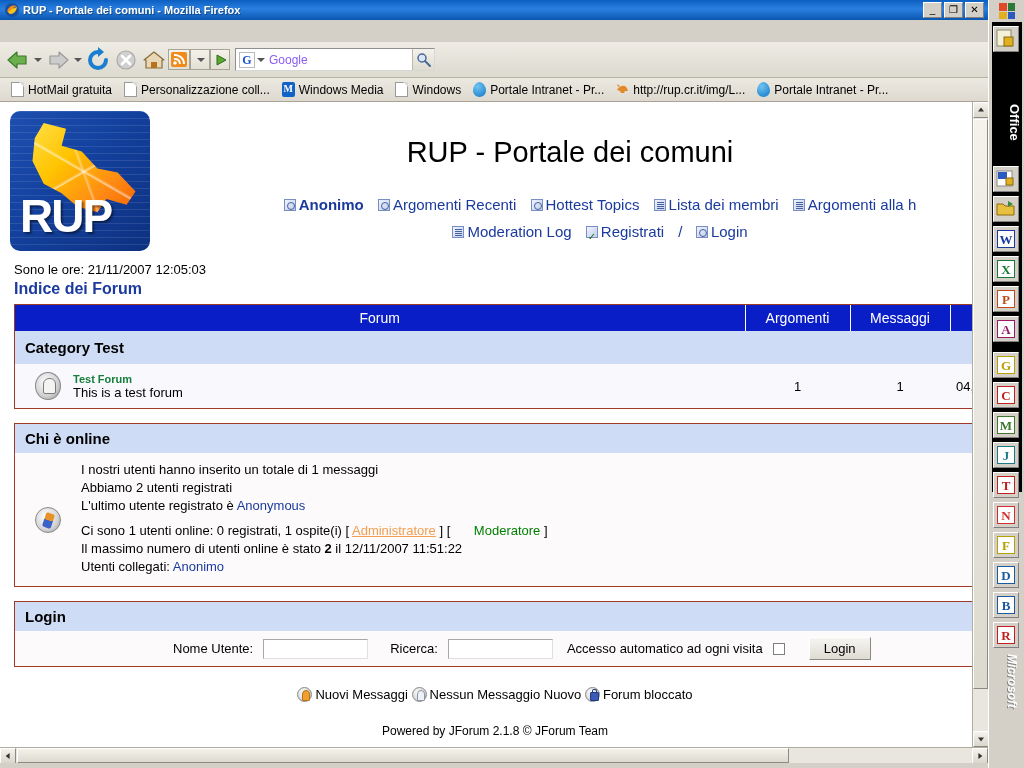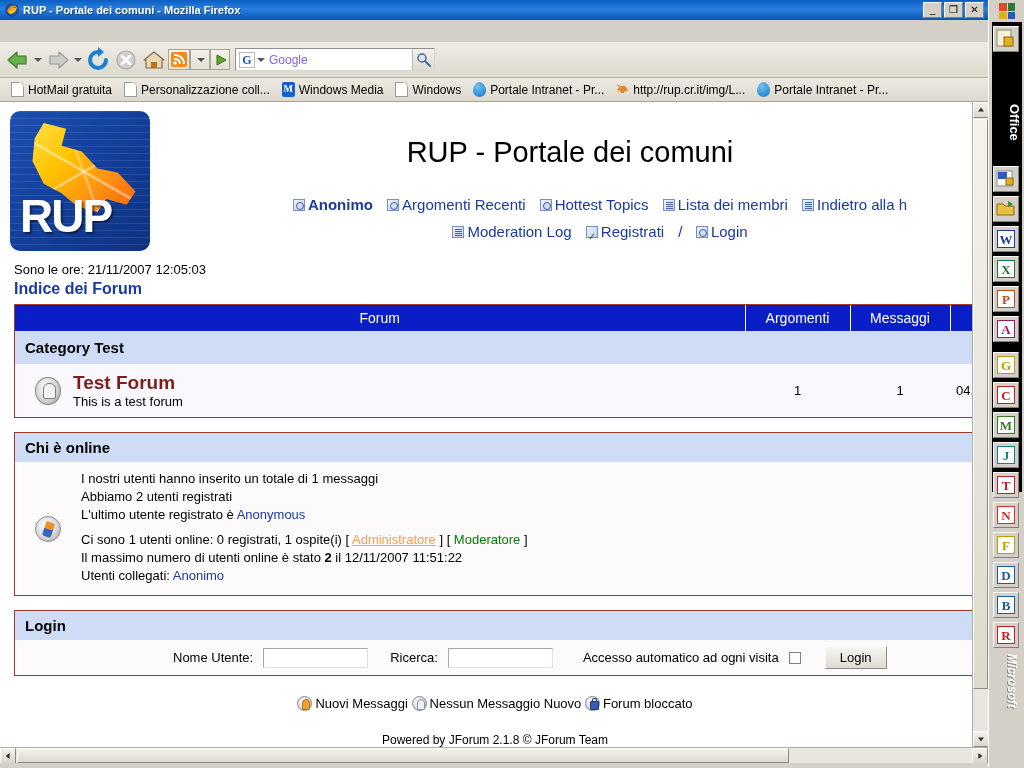--- a/index.html
+++ b/index.html
@@ -191,21 +191,21 @@
   .frow td.c { text-align:center; font-size:13px; color:#000; }
   .ficon {
     width:26px; height:28px; display:inline-block; vertical-align:middle;
     background: radial-gradient(ellipse at 40% 35%, #ffffff, #cfcfcf 60%, #8f8f8f);
     border-radius:50%; border:1px solid #8a8a8a; position:relative;
   }
   .ficon:after{
     content:''; position:absolute; left:7px; top:5px; width:11px; height:14px;
     border:1px solid #7b7b7b; border-radius:6px 6px 2px 2px; background:#f4f4f4;
   }
-  .fname { font-size:19px; font-weight:bold; color:#7f1d1d; display:block; }
+  .fname { font-size:11px; font-weight:bold; color:#15803d; display:block; }
   .fdesc { font-size:13px; color:#000; display:block; }
 
   .sect-head {
     background:#cfdcf6; font-size:15px; font-weight:bold; color:#000;
     padding:6px 10px;
   }
   .sect-body { background:#fdfafc; padding:8px 10px 10px 10px; position:relative; }
   .onl-icon {
     position:absolute; left:20px; top:50%; transform:translateY(-50%);
     width:26px; height:26px; border-radius:50%;
@@ -214,21 +214,21 @@
   }
   .onl-icon:after{
     content:''; position:absolute; left:8px; top:5px; width:9px; height:15px;
     background: linear-gradient(180deg,#e8922a 0 48%, #3a63c8 48% 100%);
     transform: rotate(18deg); border-radius:2px;
   }
   .onl-text { margin-left:56px; font-size:13px; color:#000; line-height:18px; }
   .onl-text .gap { height:7px; }
   .lnk { color:#1a3a9e; }
   .adm { color:#f0a050;text-decoration:underline; }
-  .mod { color:#008000; }
+  .mod { color:#008000;margin-left:20px; }
 
   
   .login-body {
     background:#fdfafc; padding:6px 10px; display:flex; align-items:center;
     gap:10px; font-size:13px; justify-content:flex-start;
   }
   .login-body .lbl { color:#000; }
   .inp {
     width:105px; height:20px; background:#fff;
     border:1px solid; border-color:#a8a8a8 #e0e0e0 #e0e0e0 #a8a8a8;
@@ -474,21 +474,21 @@
           <span class="nl">
             <span class="nlico"></span><span>Argomenti Recenti</span>
           </span>
           <span class="nl">
             <span class="nlico"></span><span>Hottest Topics</span>
           </span>
           <span class="nl">
             <span class="nlico list"></span><span>Lista dei membri</span>
           </span>
           <span class="nl">
-            <span class="nlico list"></span><span>Indietro alla h</span>
+            <span class="nlico list"></span><span>Argomenti alla h</span>
           </span>
           <br>
           <span class="nl">
             <span class="nlico list"></span><span>Moderation Log</span>
           </span>
           <span class="nl">
             <span class="nlico check"></span><span>Registrati</span>
           </span>
           <span class="nl">/</span>
           <span class="nl">
@@ -563,21 +563,21 @@
         </div>
       </div>
 
       <div class="box">
         <div class="sect-head">Login</div>
         <div class="login-body">
           <span style="margin-left:148px" class="lbl">Nome Utente:</span>
           <span class="inp"></span>
           <span class="lbl" style="margin-left:12px">Ricerca:</span>
           <span class="inp"></span>
-          <span class="lbl" style="margin-left:20px">Accesso automatico ad ogni visita</span>
+          <span class="lbl" style="margin-left:4px">Accesso automatico ad ogni visita</span>
           <span class="cb"></span>
           <span class="loginbtn">Login</span>
         </div>
       </div>
 
       <div class="legend">
         <span class="g">
           <span class="lg orange"></span><span>Nuovi Messaggi</span>
         </span>
         <span class="g">

